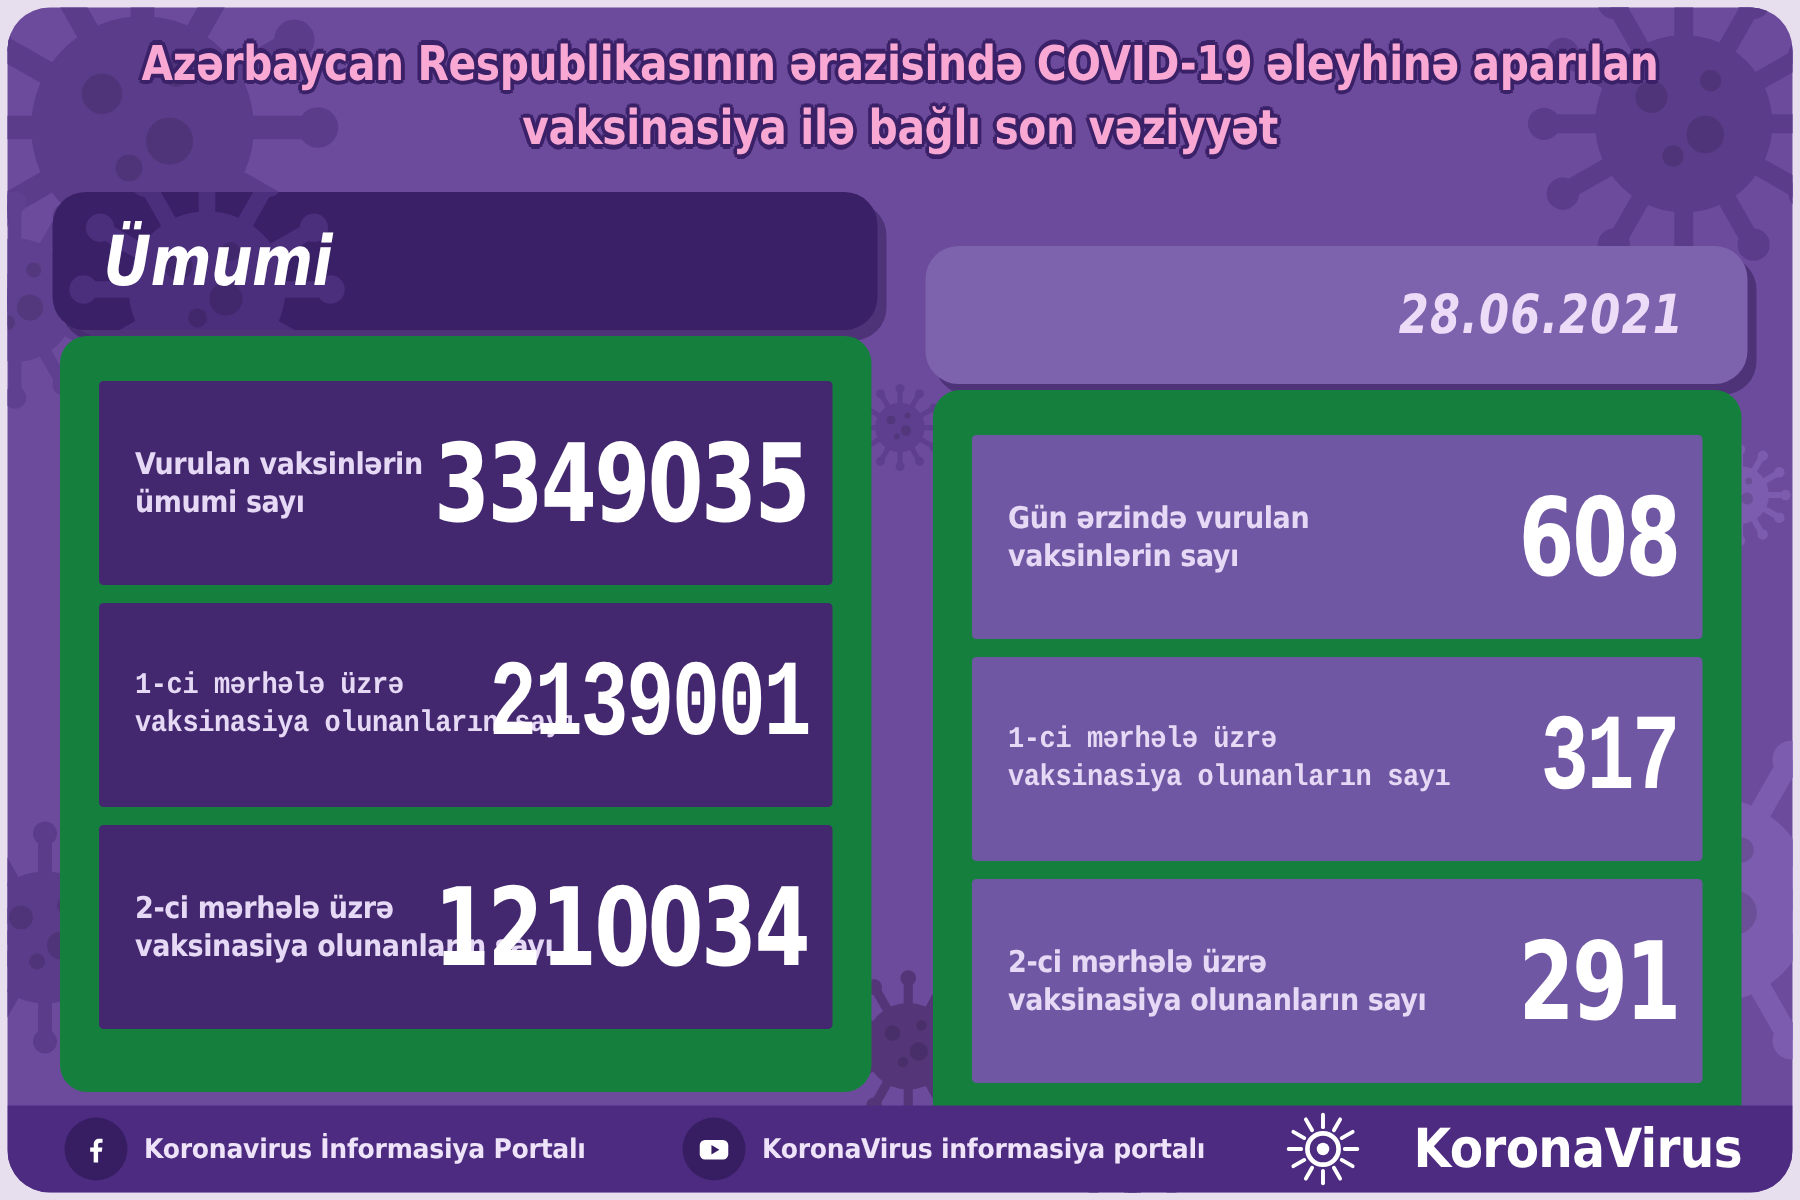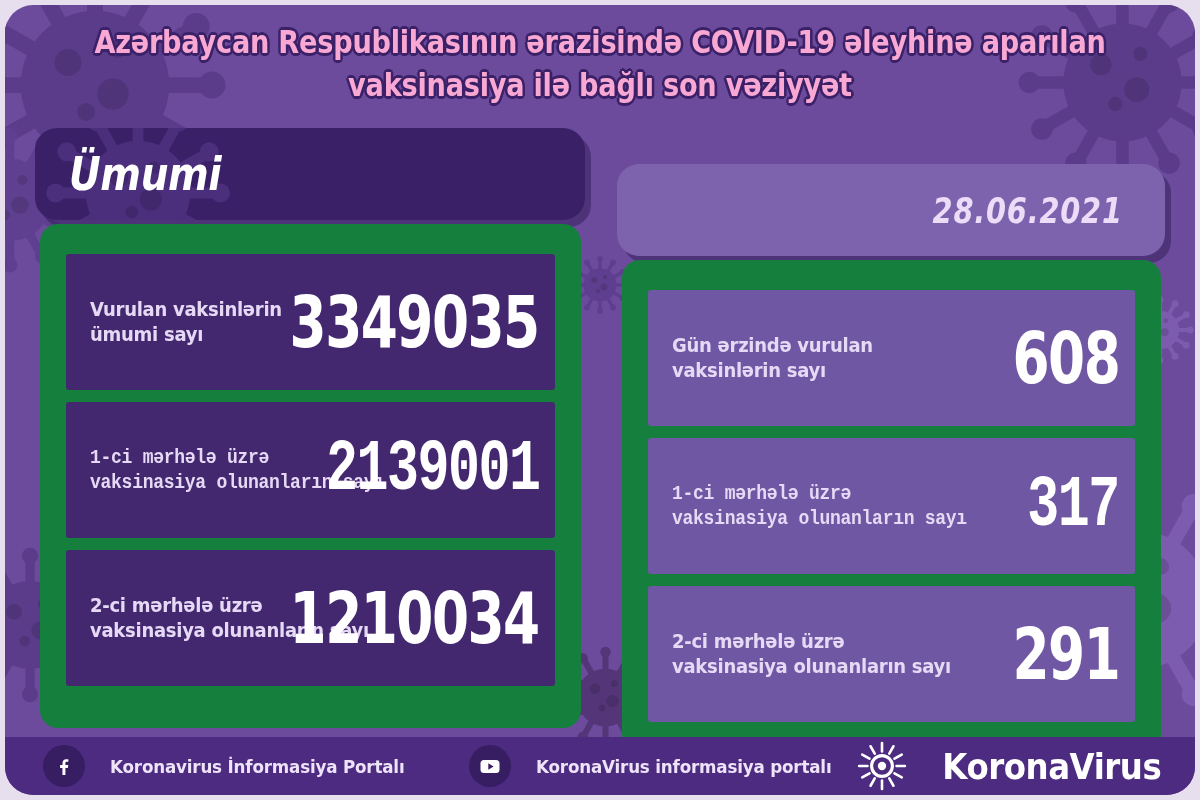--- a/index.html
+++ b/index.html
@@ -72,21 +72,21 @@
     position:absolute;right:16px;top:50%;transform:translateY(-50%) scaleX(.74);
     transform-origin:right center;color:#ffffff;font-weight:800;font-size:72px;
     letter-spacing:-2px;white-space:nowrap;
   }
 
   
   .footer{
     position:absolute;left:0;right:0;bottom:0;height:58px;background:#4c2b81;z-index:3;
     display:flex;align-items:center;
   }
-  .social{display:flex;align-items:center;gap:25px;}
+  .social{display:flex;align-items:center;gap:11px;}
   .social.fb{margin-left:38px;}
   .social.ig{margin-left:40px;}
   .social.yt{margin-left:42px;align-items:center;}
   .icon-circle{
     width:42px;height:42px;border-radius:50%;background:#371e63;flex:0 0 auto;
     display:flex;align-items:center;justify-content:center;
   }
   .social-label{
     color:#eee3f8;font-weight:600;font-size:18px;white-space:nowrap;
     display:inline-block;transform:scaleX(.93);transform-origin:left center;letter-spacing:-.2px;

